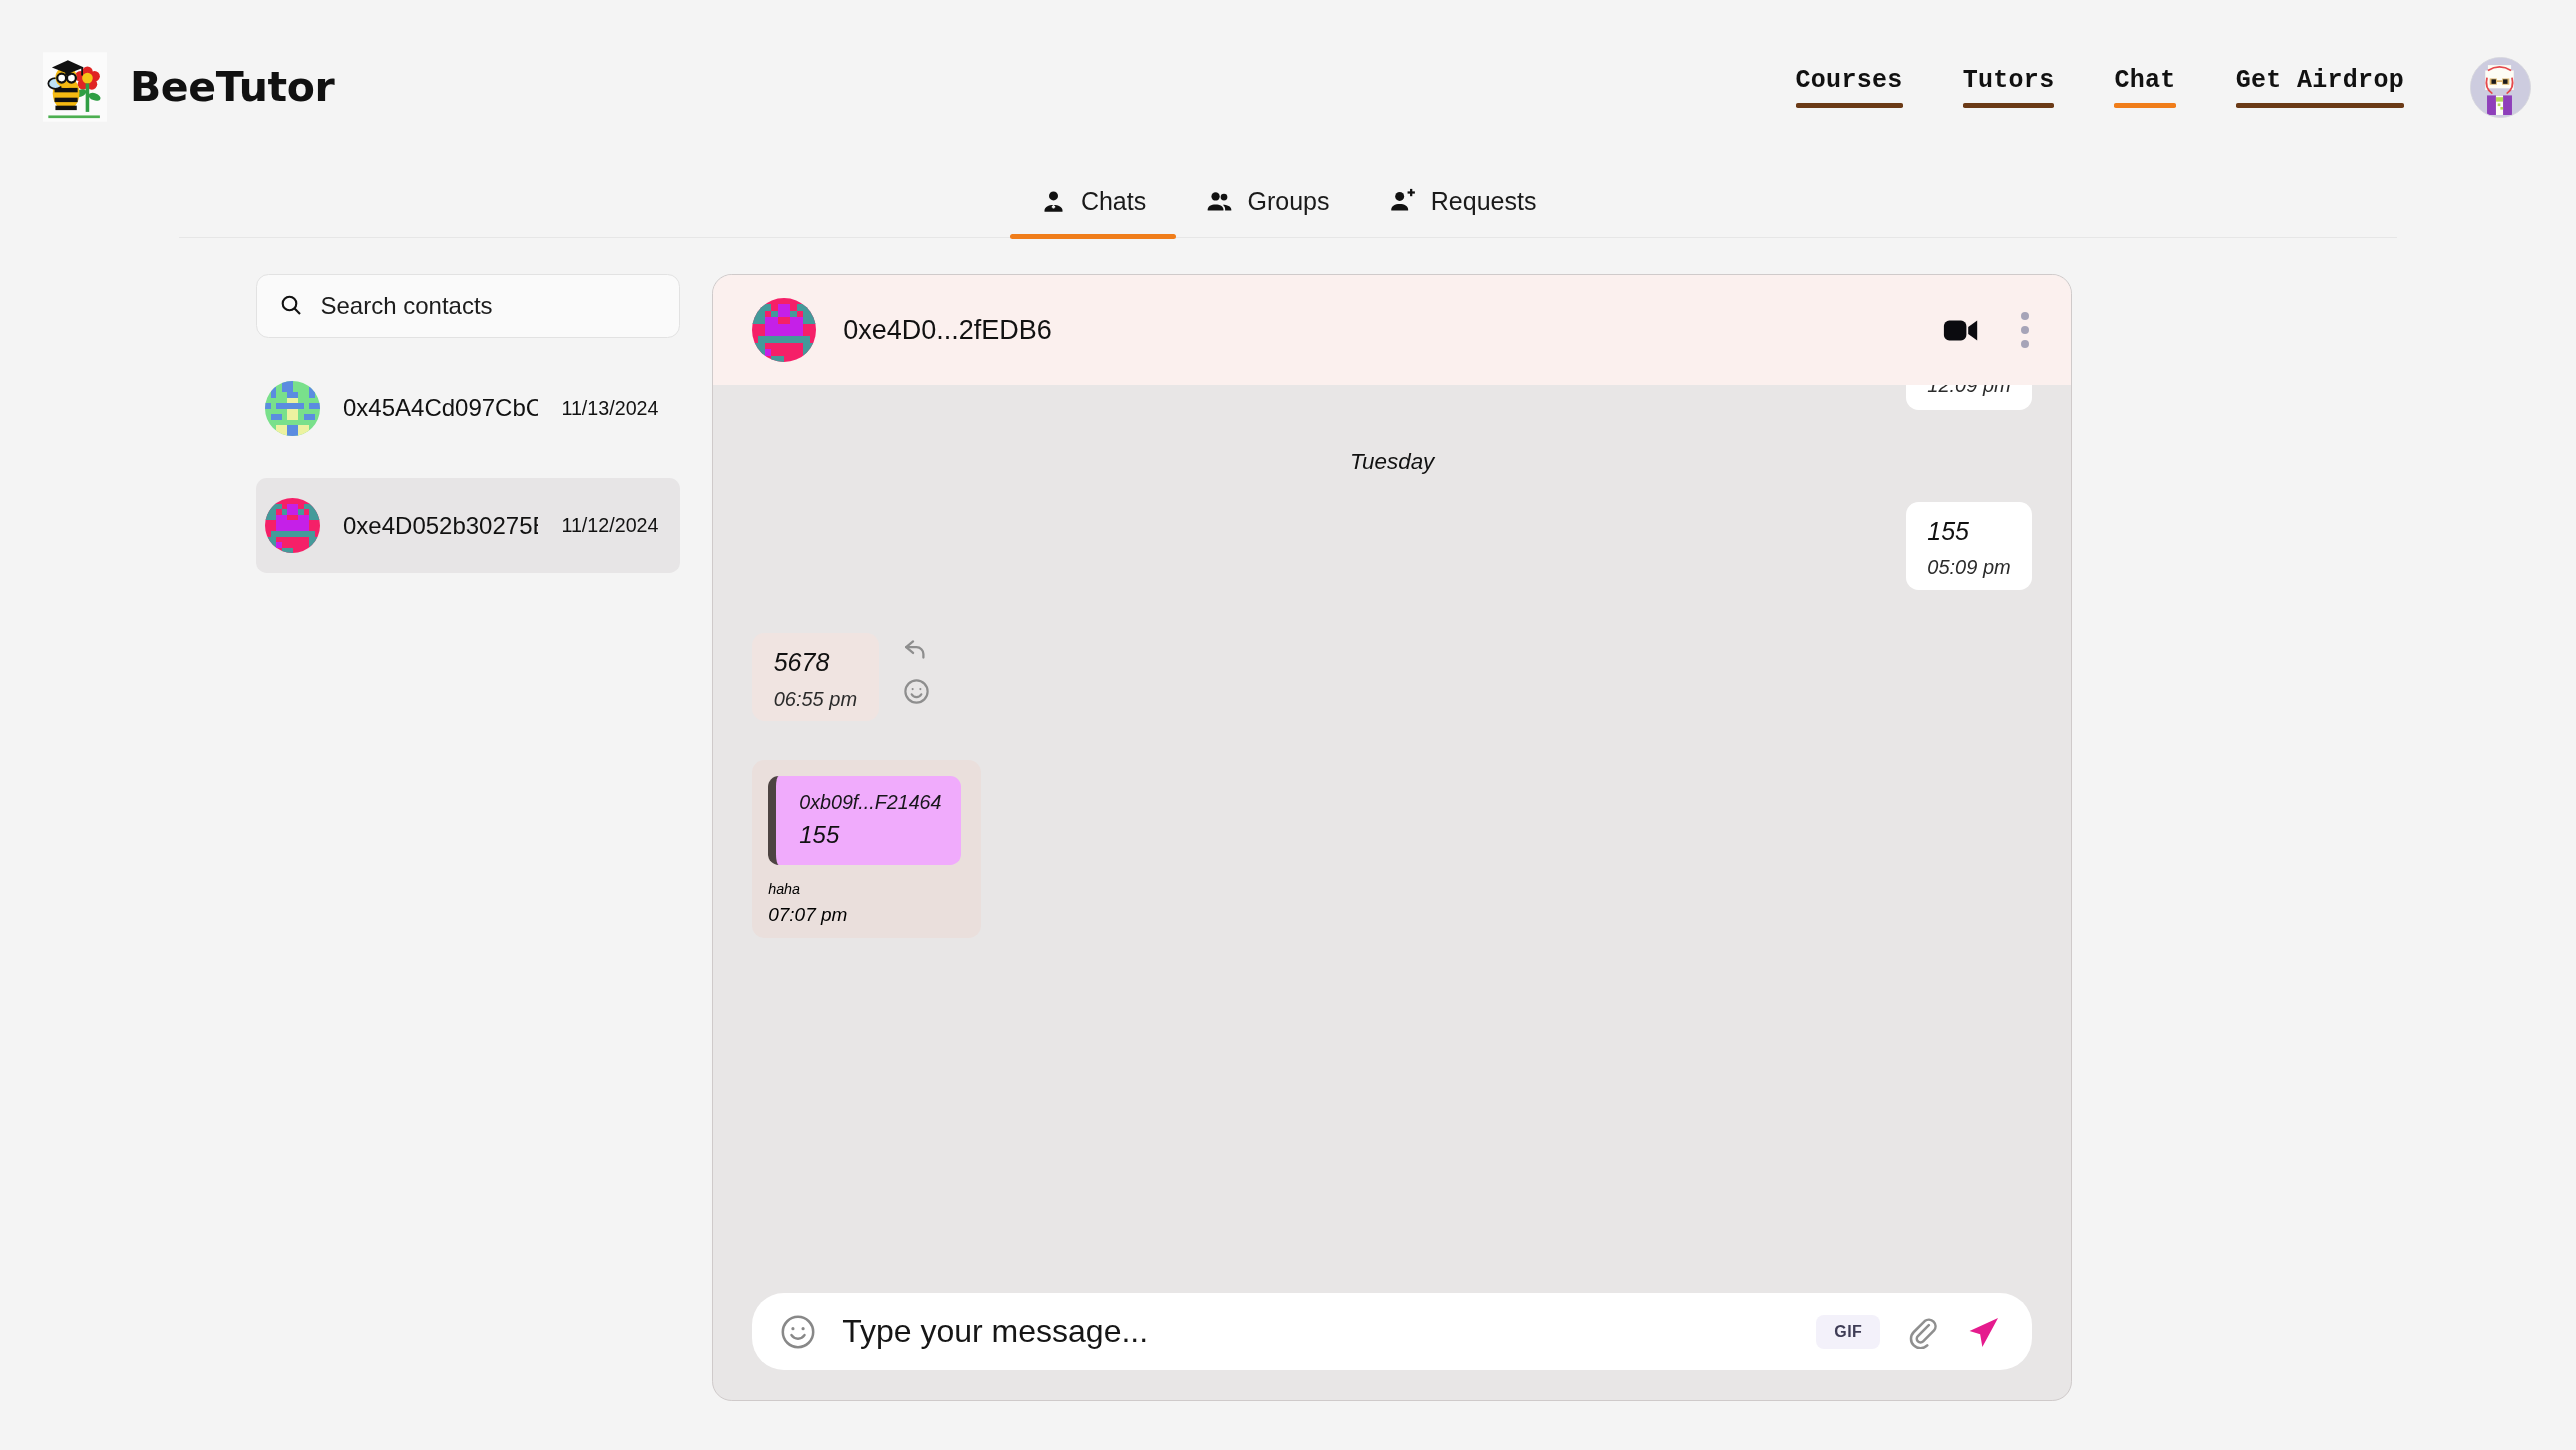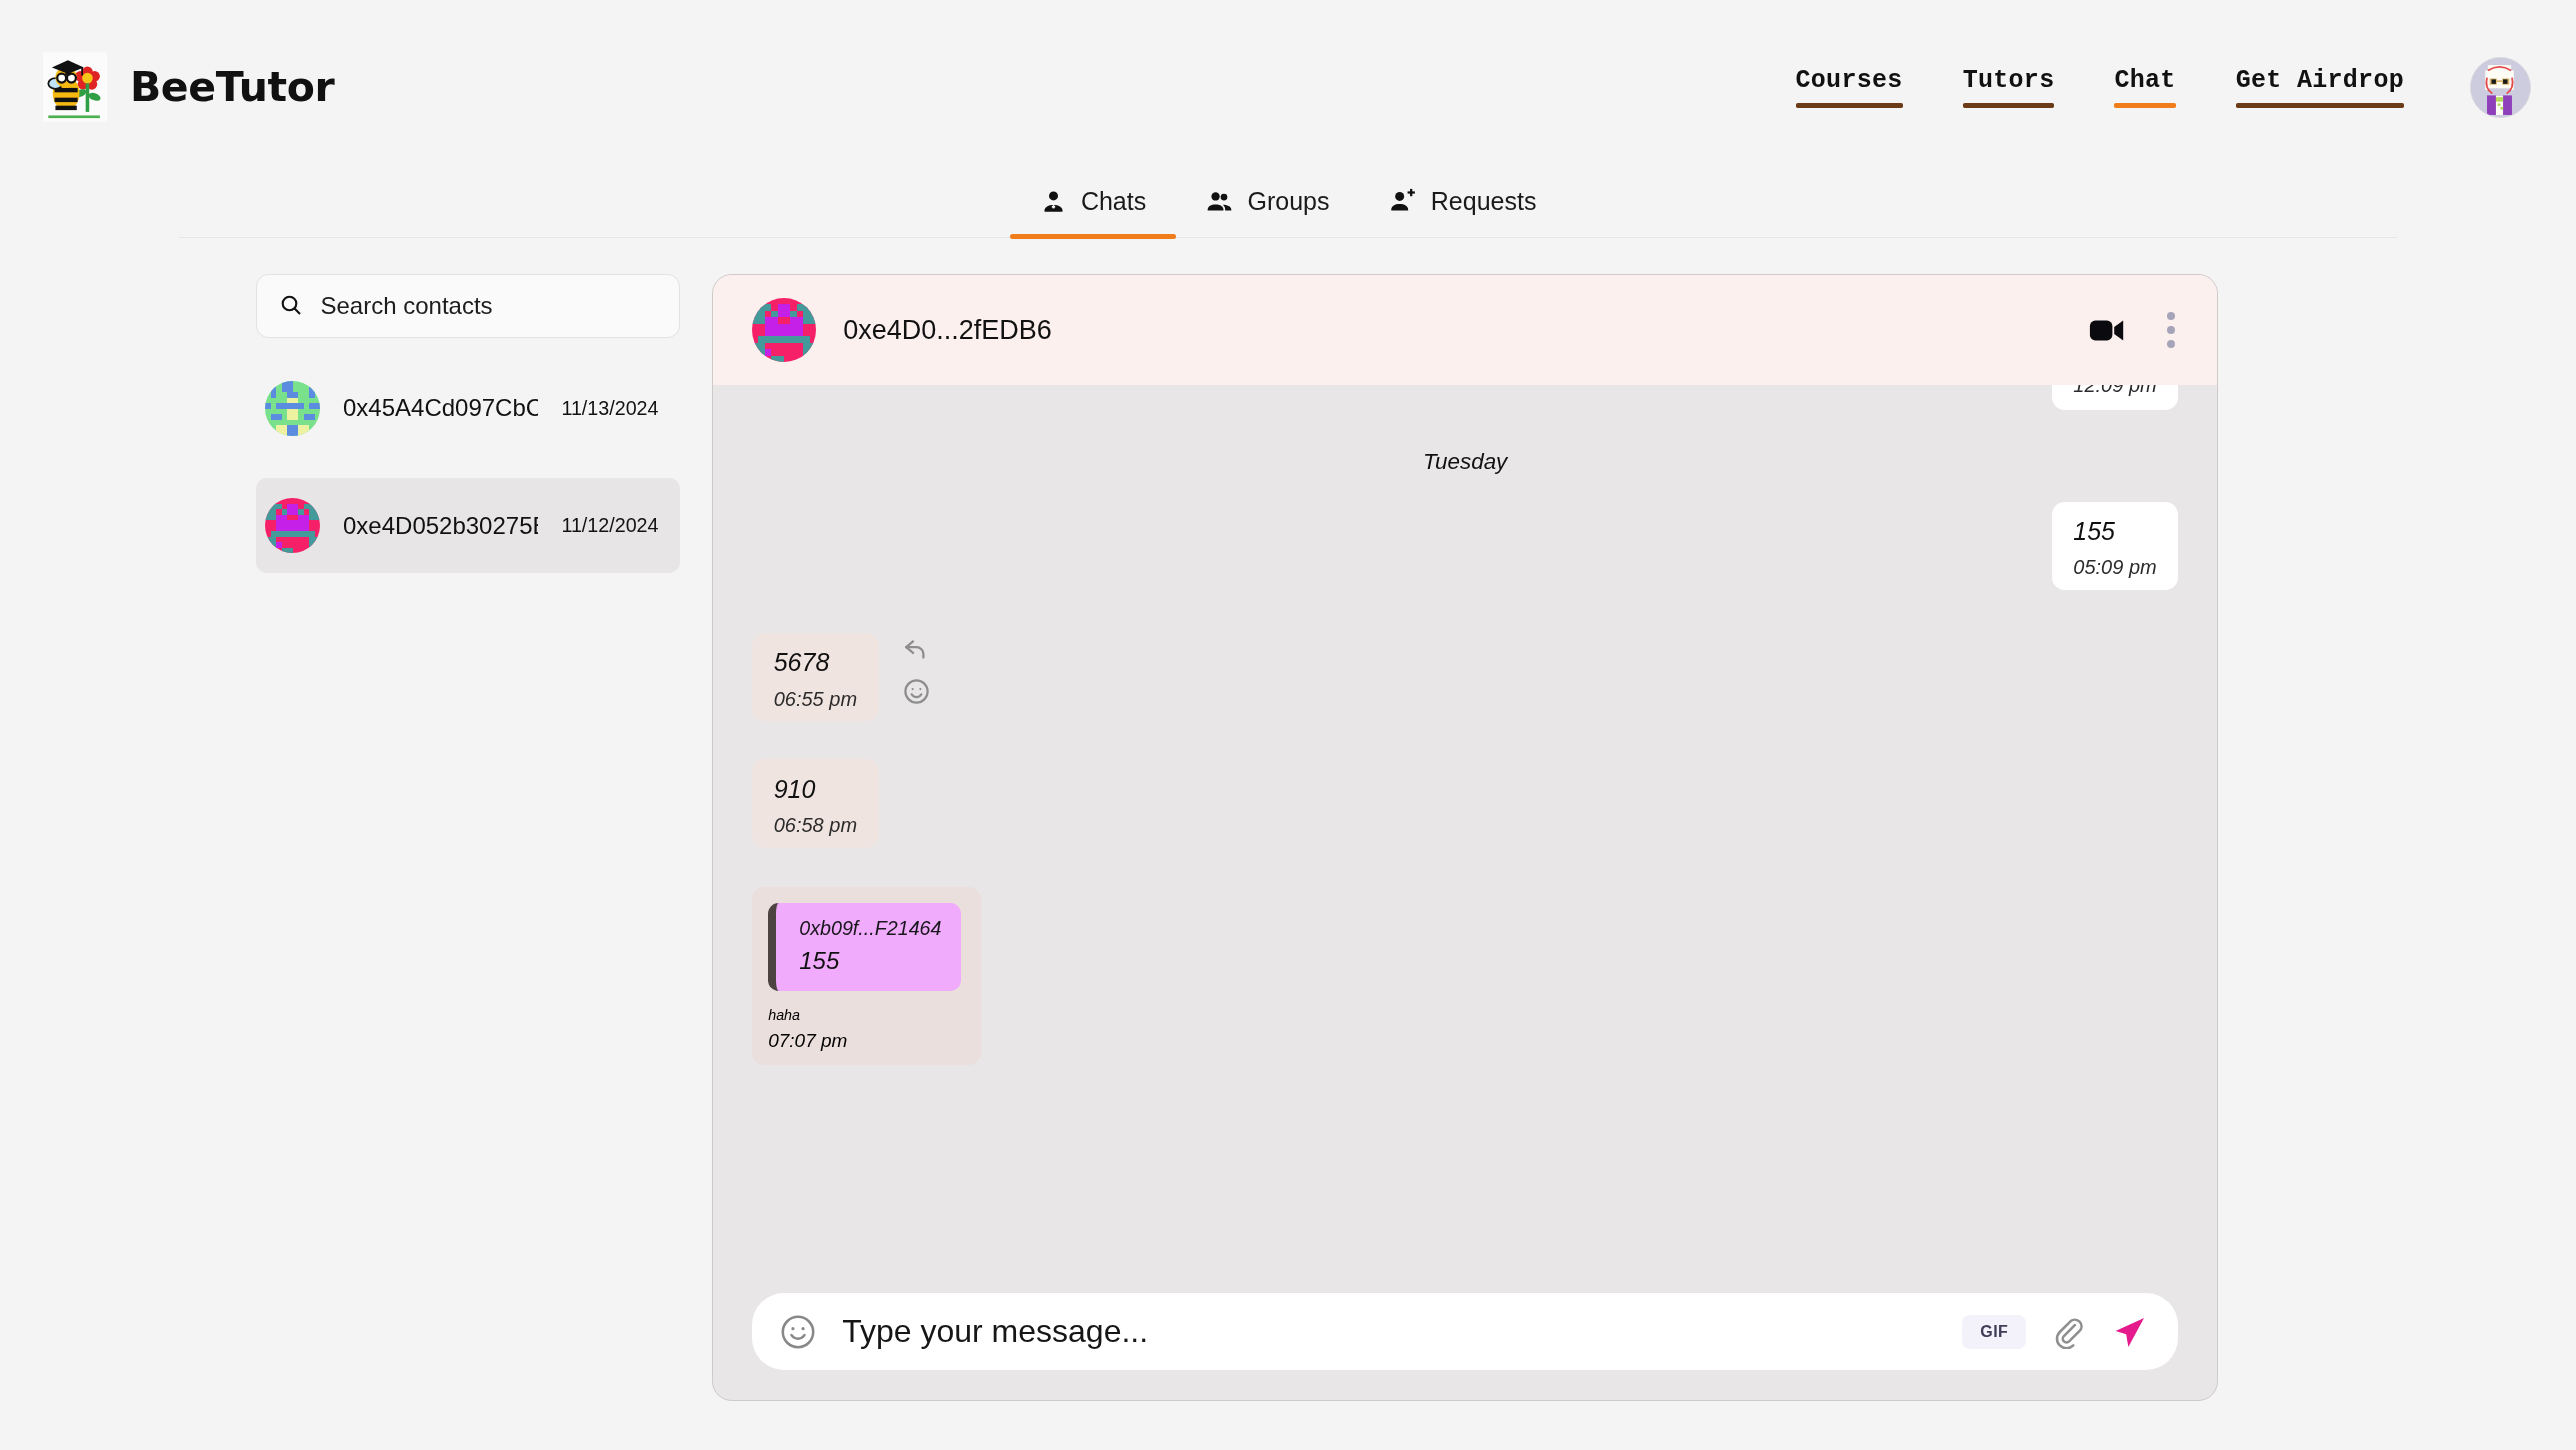--- a/index.html
+++ b/index.html
@@ -121,21 +121,21 @@
     flex: none; overflow: hidden; position: relative;
   }
   .contact-name {
     font-size: 24px; color: #111; flex: 1;
     white-space: nowrap; overflow: hidden;
   }
   .contact-date { font-size: 19.7px; color: #111; flex: none; }
 
   
   .chat {
-    width: 1506px;
+    width: 1360px;
     margin-left: 7.2px;
     border: 1.3px solid #cfcaca;
     border-radius: 19.7px;
     overflow: hidden;
     display: flex; flex-direction: column;
     background: #e8e6e6;
     height: 1127px;
   }
   .chat-head {
     background: #fbf0ee;
@@ -478,26 +478,20 @@
             <svg width="29" height="29" viewBox="0 0 24 24" fill="none" stroke="#8e8e8e" stroke-width="1.8">
               <circle cx="12" cy="12" r="9.2"></circle>
               <circle cx="8.8" cy="10" r="0.9" fill="#8e8e8e" stroke="none"></circle>
               <circle cx="15.2" cy="10" r="0.9" fill="#8e8e8e" stroke="none"></circle>
               <path d="M8 14.3 a4.6 4.6 0 0 0 8 0" stroke-linecap="round"></path>
             </svg>
           </span>
         </div>
       </div>
 
-      <div class="msg-row in" style="margin-top:38px;">
-        <div class="bubble in">
-          <div class="text">910</div>
-          <div class="time">06:58 pm</div>
-        </div>
-      </div>
 
       <div class="msg-row in" style="margin-top:39px;">
         <div class="reply-bubble">
           <div class="quote">
             <div class="qname">0xb09f...F21464</div>
             <div class="qtext">155</div>
           </div>
           <div class="text">haha</div>
           <div class="time" style="font-size:19px;margin-top:7.2px;">07:07 pm</div>
         </div>

